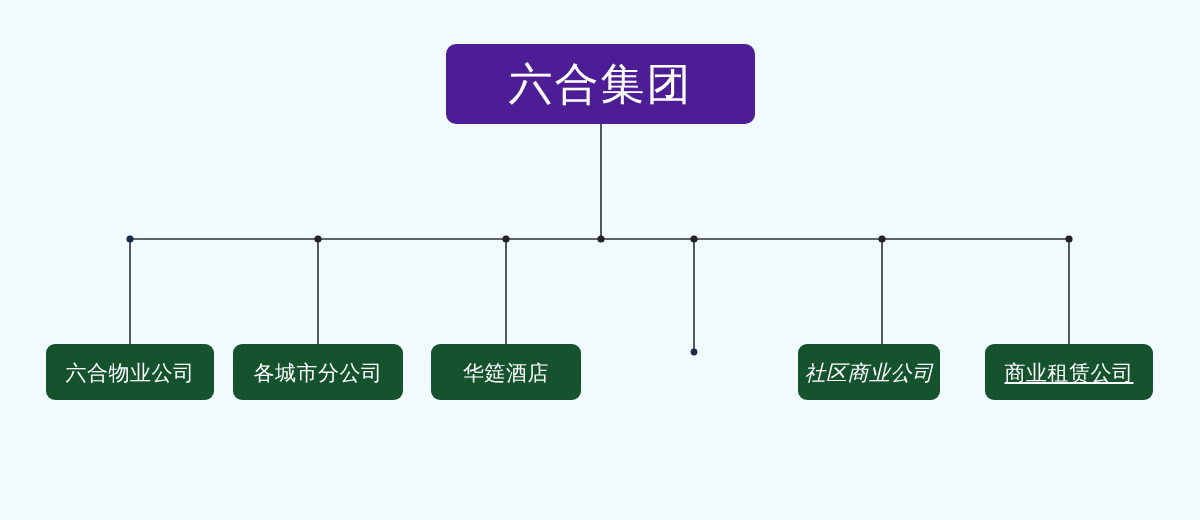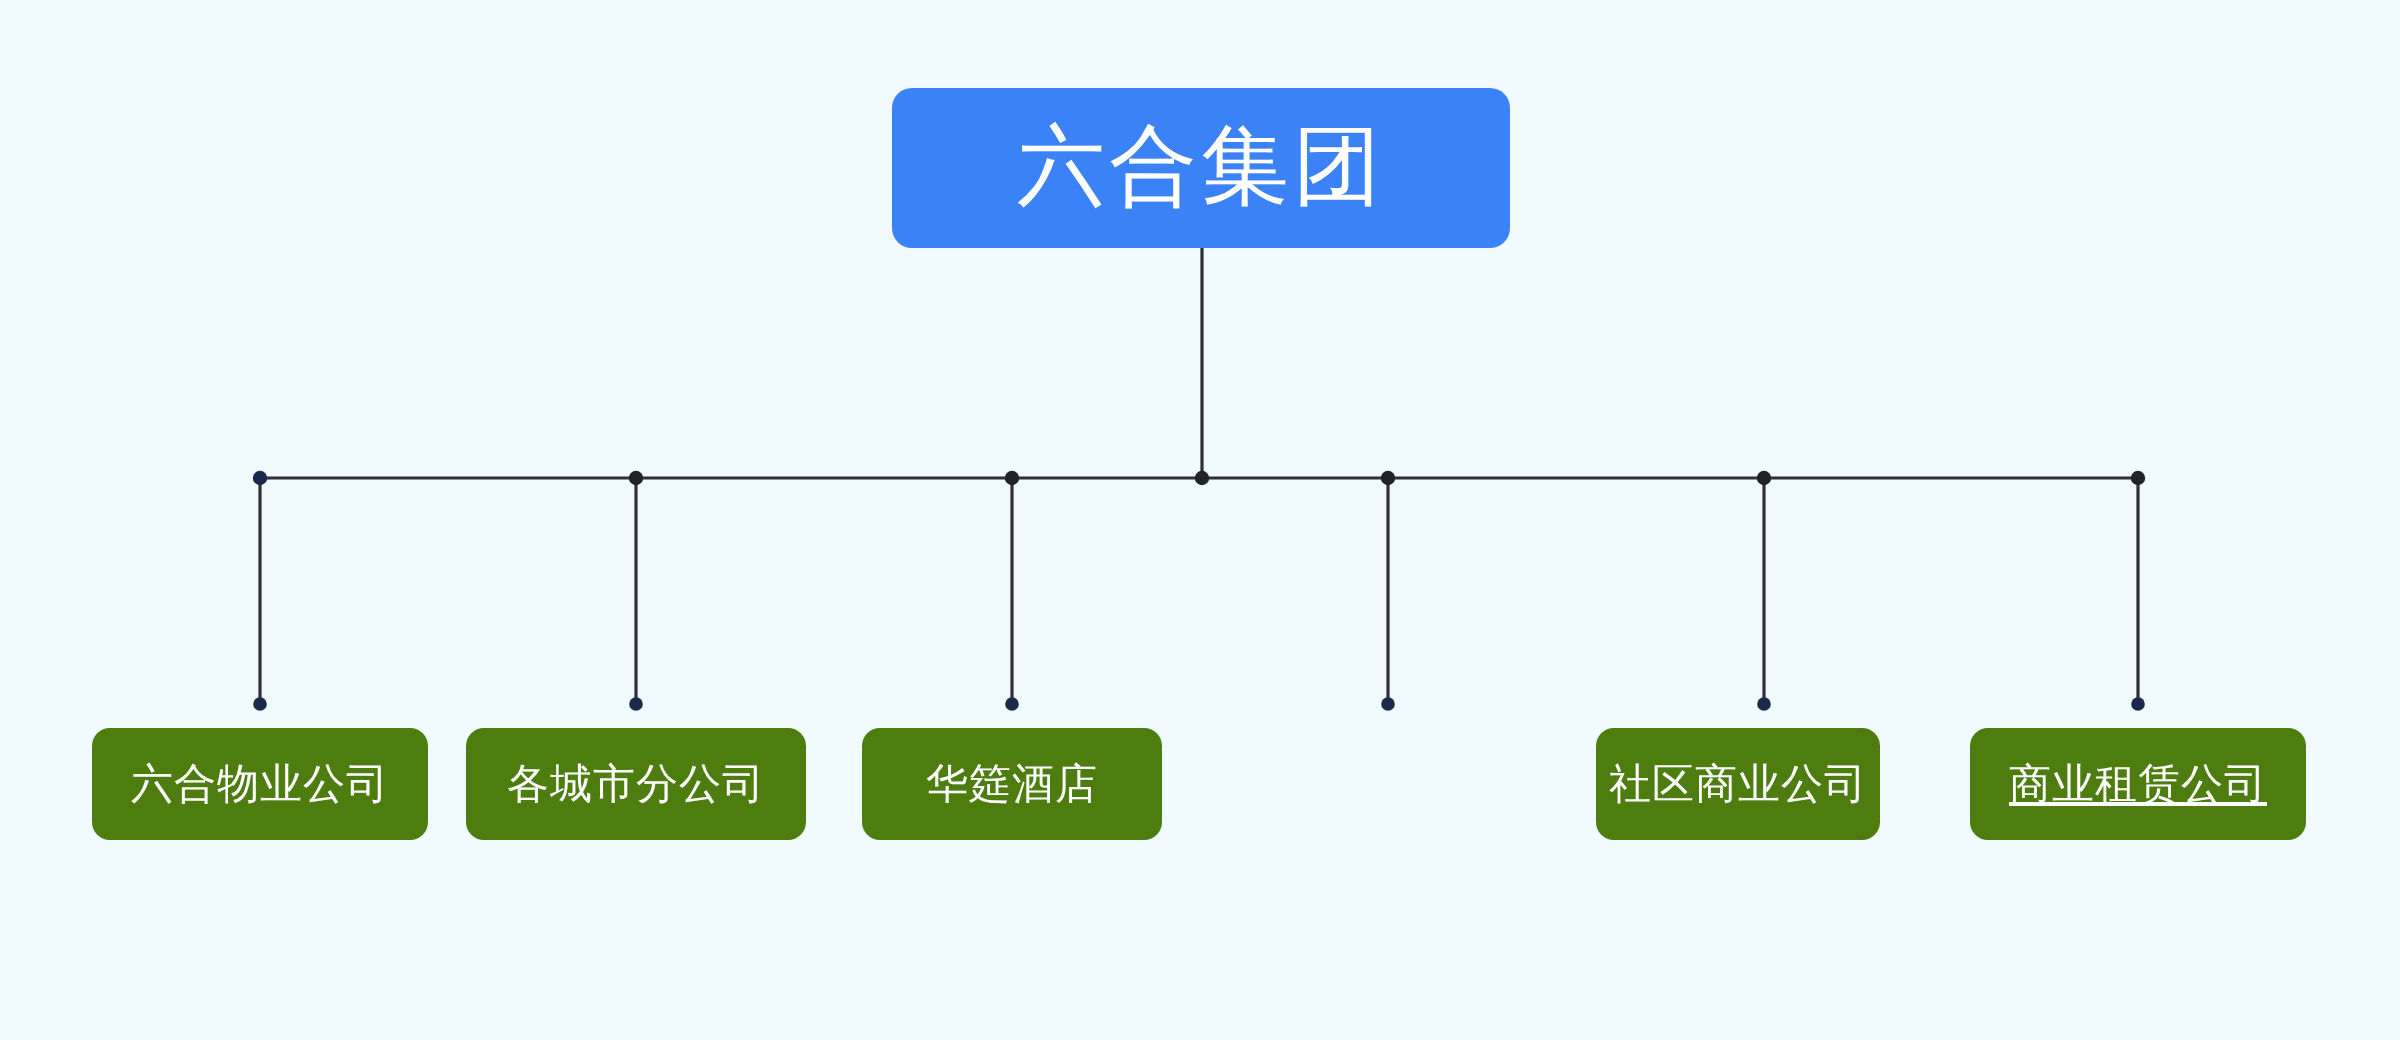--- a/index.html
+++ b/index.html
@@ -35,39 +35,39 @@
     text-align: center;
     color: #ffffff;
     white-space: nowrap;
     letter-spacing: 0.5px;
   }
   .node-root {
     left: 446px;
     top: 44px;
     width: 309px;
     height: 80px;
-    background: #3b82f6;
+    background: #4c1d95;
     border-radius: 10px;
     font-size: 44px;
     line-height: 1;
     letter-spacing: 2px;
   }
   .node-child {
-    top: 364px;
+    top: 344px;
     height: 56px;
-    background: #4d7c0f;
+    background: #14532d;
     border-radius: 9px;
     font-size: 21px;
     line-height: 1;
   }
   .node-child-0 { left: 46px;   width: 168px; }
   .node-child-1 { left: 233px;  width: 170px; }
   .node-child-2 { left: 431px;  width: 150px; }
   .node-child-3 { left: 609px;  width: 171px; }
-  .node-child-4 { left: 798px;  width: 142px; }
+  .node-child-4 { left: 798px;  width: 142px; font-style: italic; }
   .node-child-5 { left: 985px;  width: 168px; text-decoration: underline; }
 </style>
 </head>
 <body>
 
 <div id="chart-canvas">
 
   <svg id="connector-layer" viewBox="0 0 1200 520" width="1200" height="520" xmlns="http://www.w3.org/2000/svg">
 
     <line x1="601" y1="124" x2="601" y2="239" stroke="#2f2f37" stroke-width="1.6"></line>

